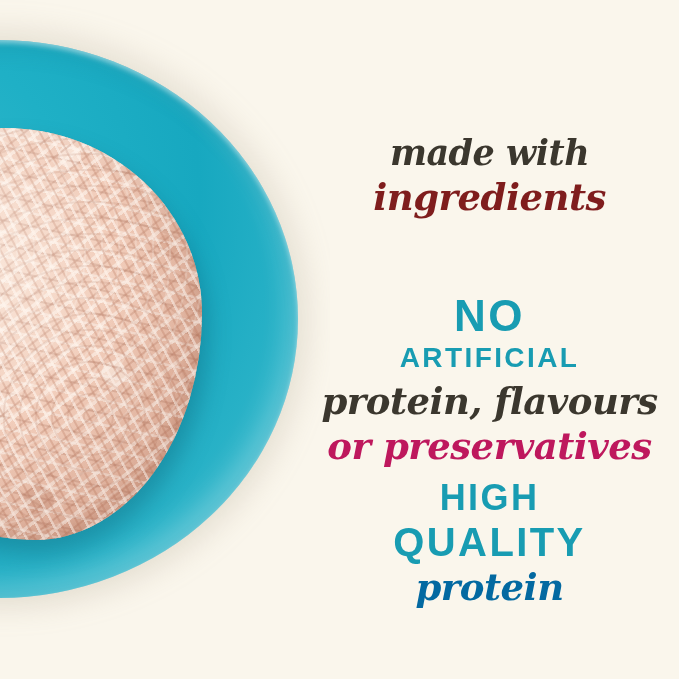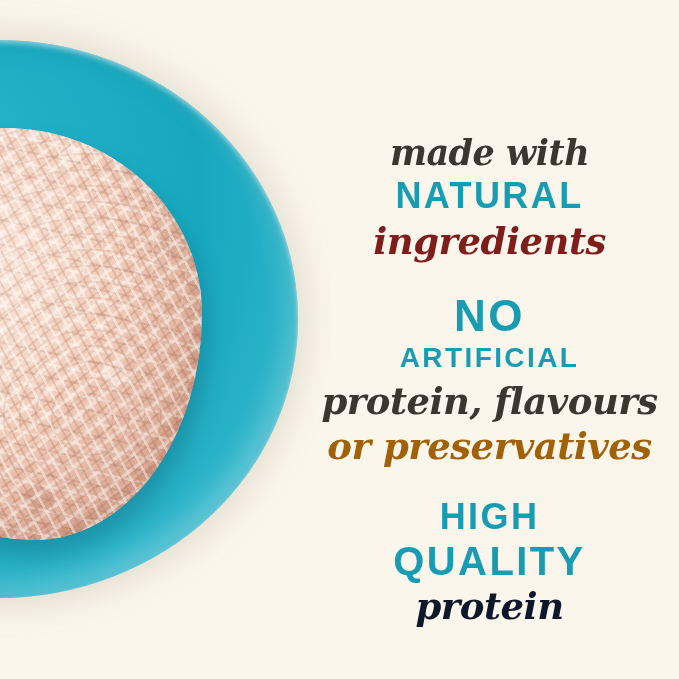--- a/index.html
+++ b/index.html
@@ -180,21 +180,21 @@
 
   .claim {
     position: absolute;
     left: 0;
     width: 379px;
     text-align: center;
   }
 
   .claim-1 { top: 84px; }
   .claim-2 { top: 248px; }
-  .claim-3 { top: 448px; }
+  .claim-3 { top: 429px; }
 
   .script {
     font-family: "DejaVu Serif", serif;
     font-style: italic;
     font-weight: 700;
     color: #3b372e;
     letter-spacing: -0.5px;
   }
 
   .caps {
@@ -238,31 +238,30 @@
         <div class="food-tex2"></div>
         <div class="food-hi"></div>
       </div>
     </div>
   </div>
 
   <div class="claims">
 
     <div class="claim claim-1">
       <div class="script c1-line1" style="color: rgb(59, 55, 46);">made with</div>
-      <div class="caps c1-line2" style="color: rgb(24, 156, 178);">NATURAL</div>
       <div class="script c1-line3" style="color: #7f1d1d;">ingredients</div>
     </div>
 
     <div class="claim claim-2">
       <div class="caps c2-line1" style="color: rgb(24, 156, 178);">NO</div>
       <div class="caps c2-line2" style="color: rgb(24, 156, 178);">ARTIFICIAL</div>
       <div class="script c2-line3" style="color: rgb(59, 55, 46);">protein, flavours</div>
-      <div class="script c2-line4" style="color: #a16207;">or preservatives</div>
+      <div class="script c2-line4" style="color: #be185d;">or preservatives</div>
     </div>
 
     <div class="claim claim-3">
       <div class="caps c3-line1" style="color: rgb(24, 156, 178);">HIGH</div>
       <div class="caps c3-line2" style="color: rgb(24, 156, 178);">QUALITY</div>
-      <div class="script c3-line3" style="color: #0f172a;">protein</div>
+      <div class="script c3-line3" style="color: #0369a1;">protein</div>
     </div>
 
   </div>
 </div>
 
 </body></html>

